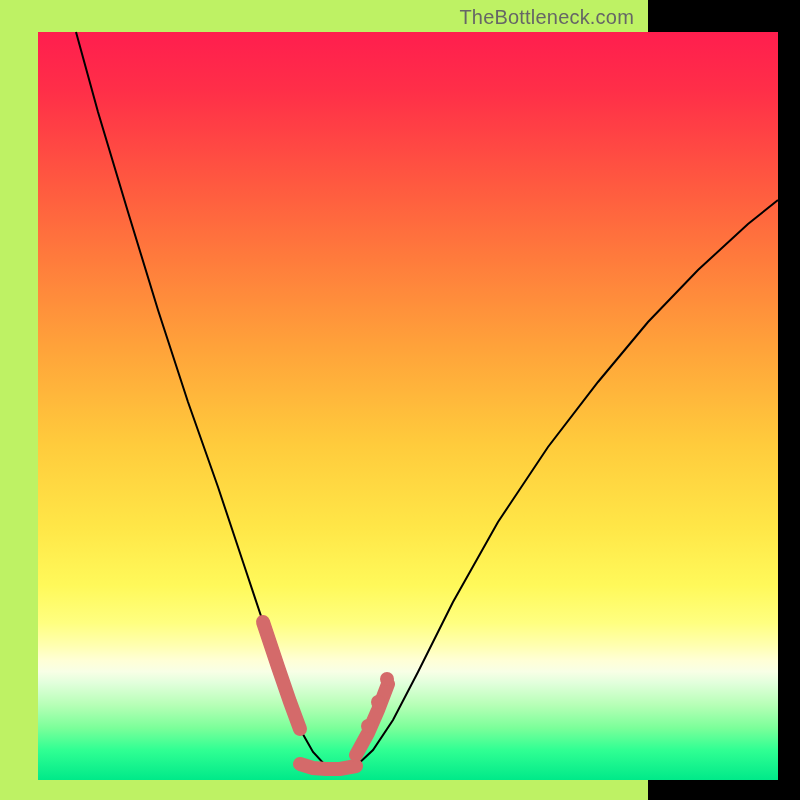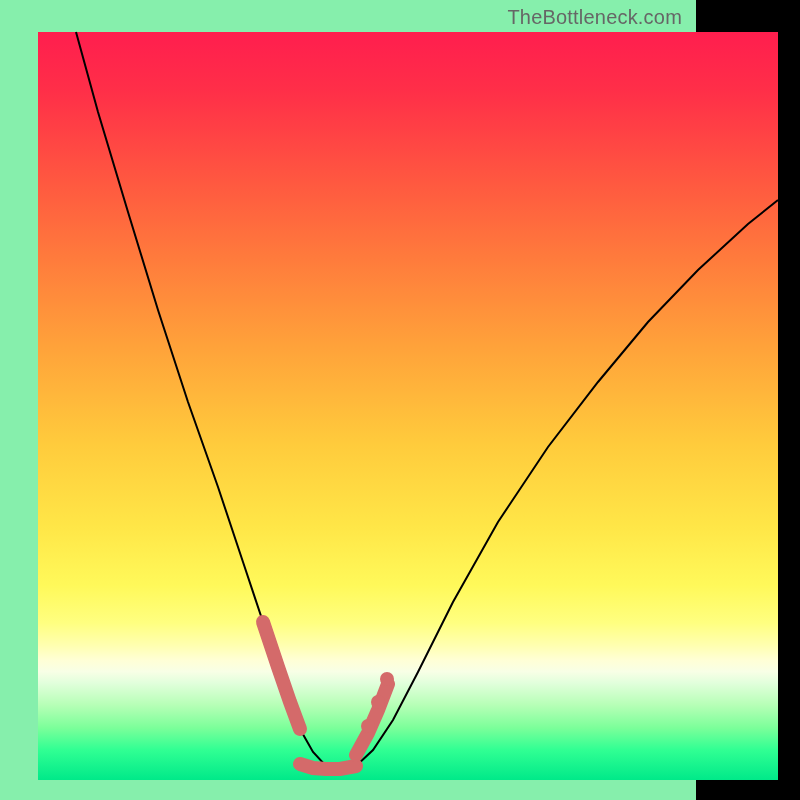--- a/index.html
+++ b/index.html
@@ -10,22 +10,21 @@
     background: #000;
     overflow: hidden;
     font-family: Arial, Helvetica, sans-serif;
   }
   .frame {
     position: absolute;
     left: 0;
     top: 0;
     width: 648px;
     height: 800px;
-    background: #86efac;
-    padding-left: 48px;
+    background: #bef264;
   }
   .plot-area {
     position: absolute;
     left: 38px;
     top: 32px;
     width: 740px;
     height: 748px;
     background: linear-gradient(
       to bottom,
       #ff1e4e 0%,

